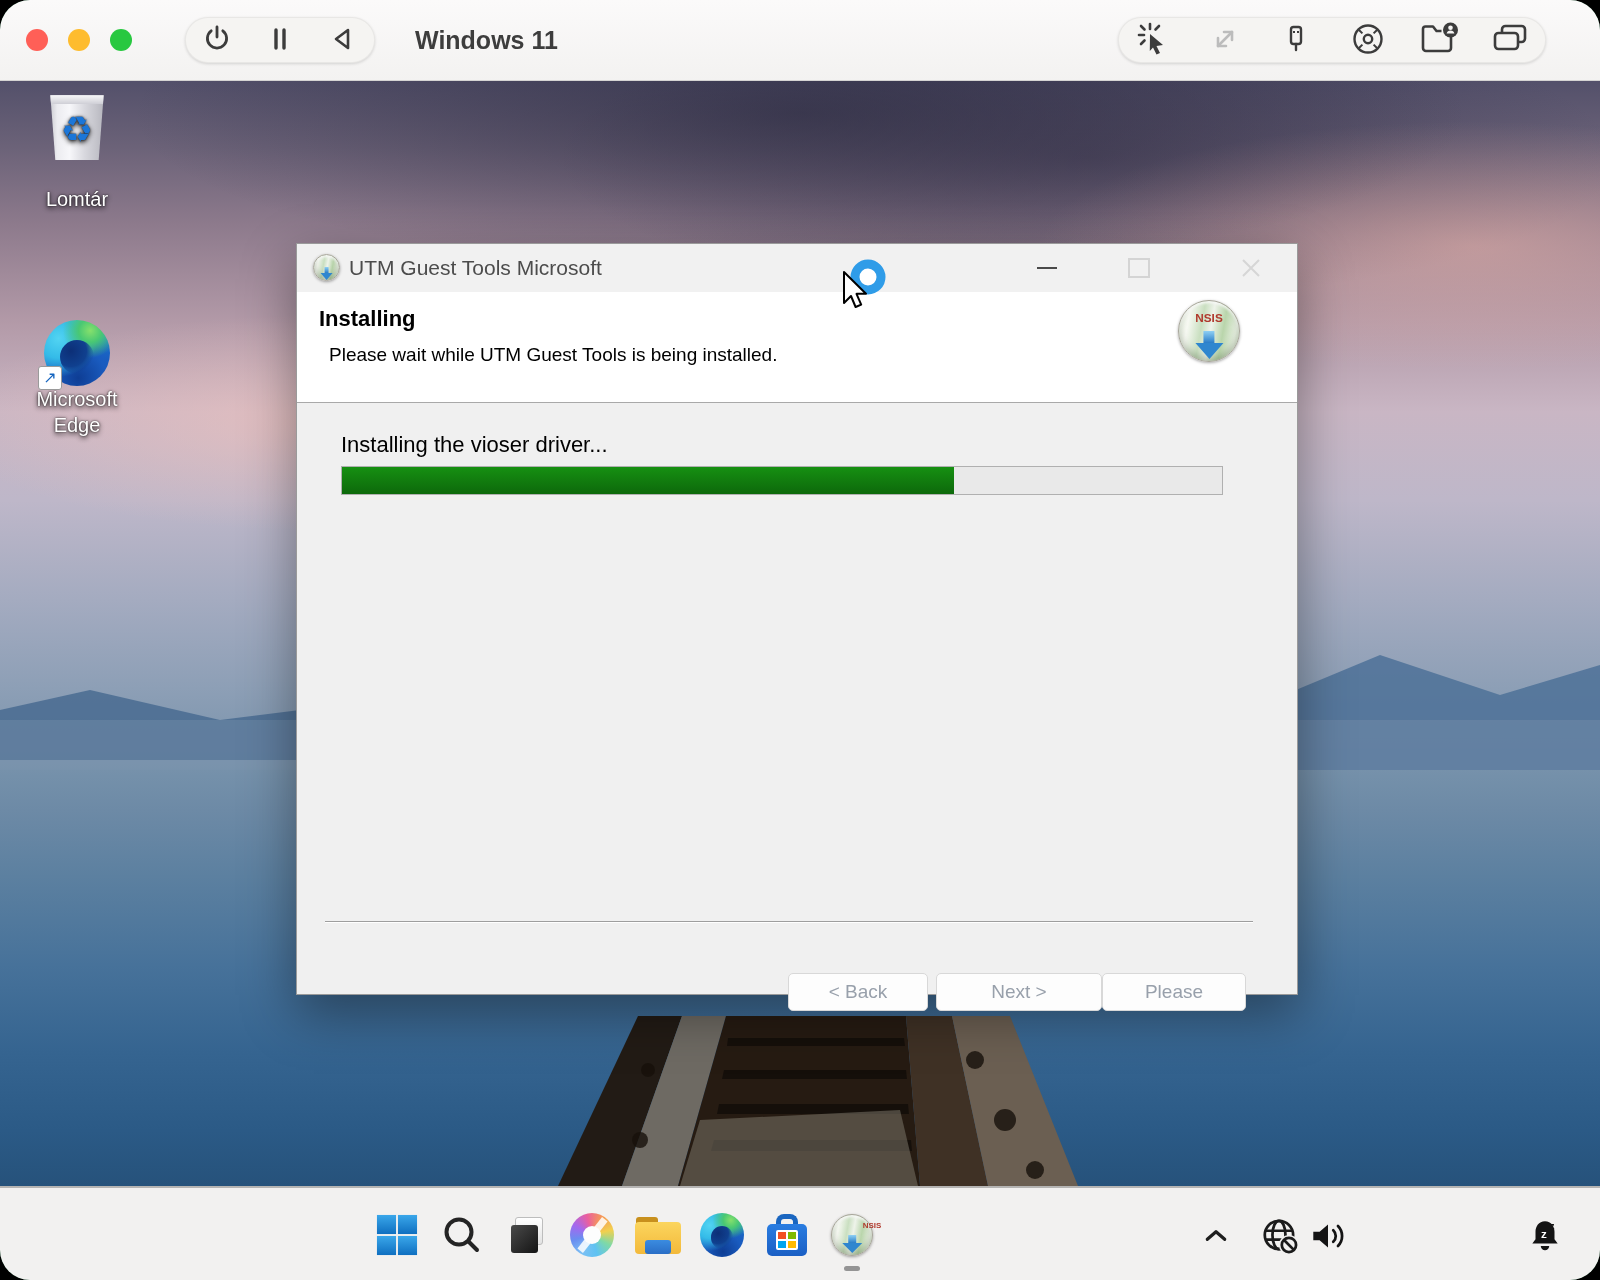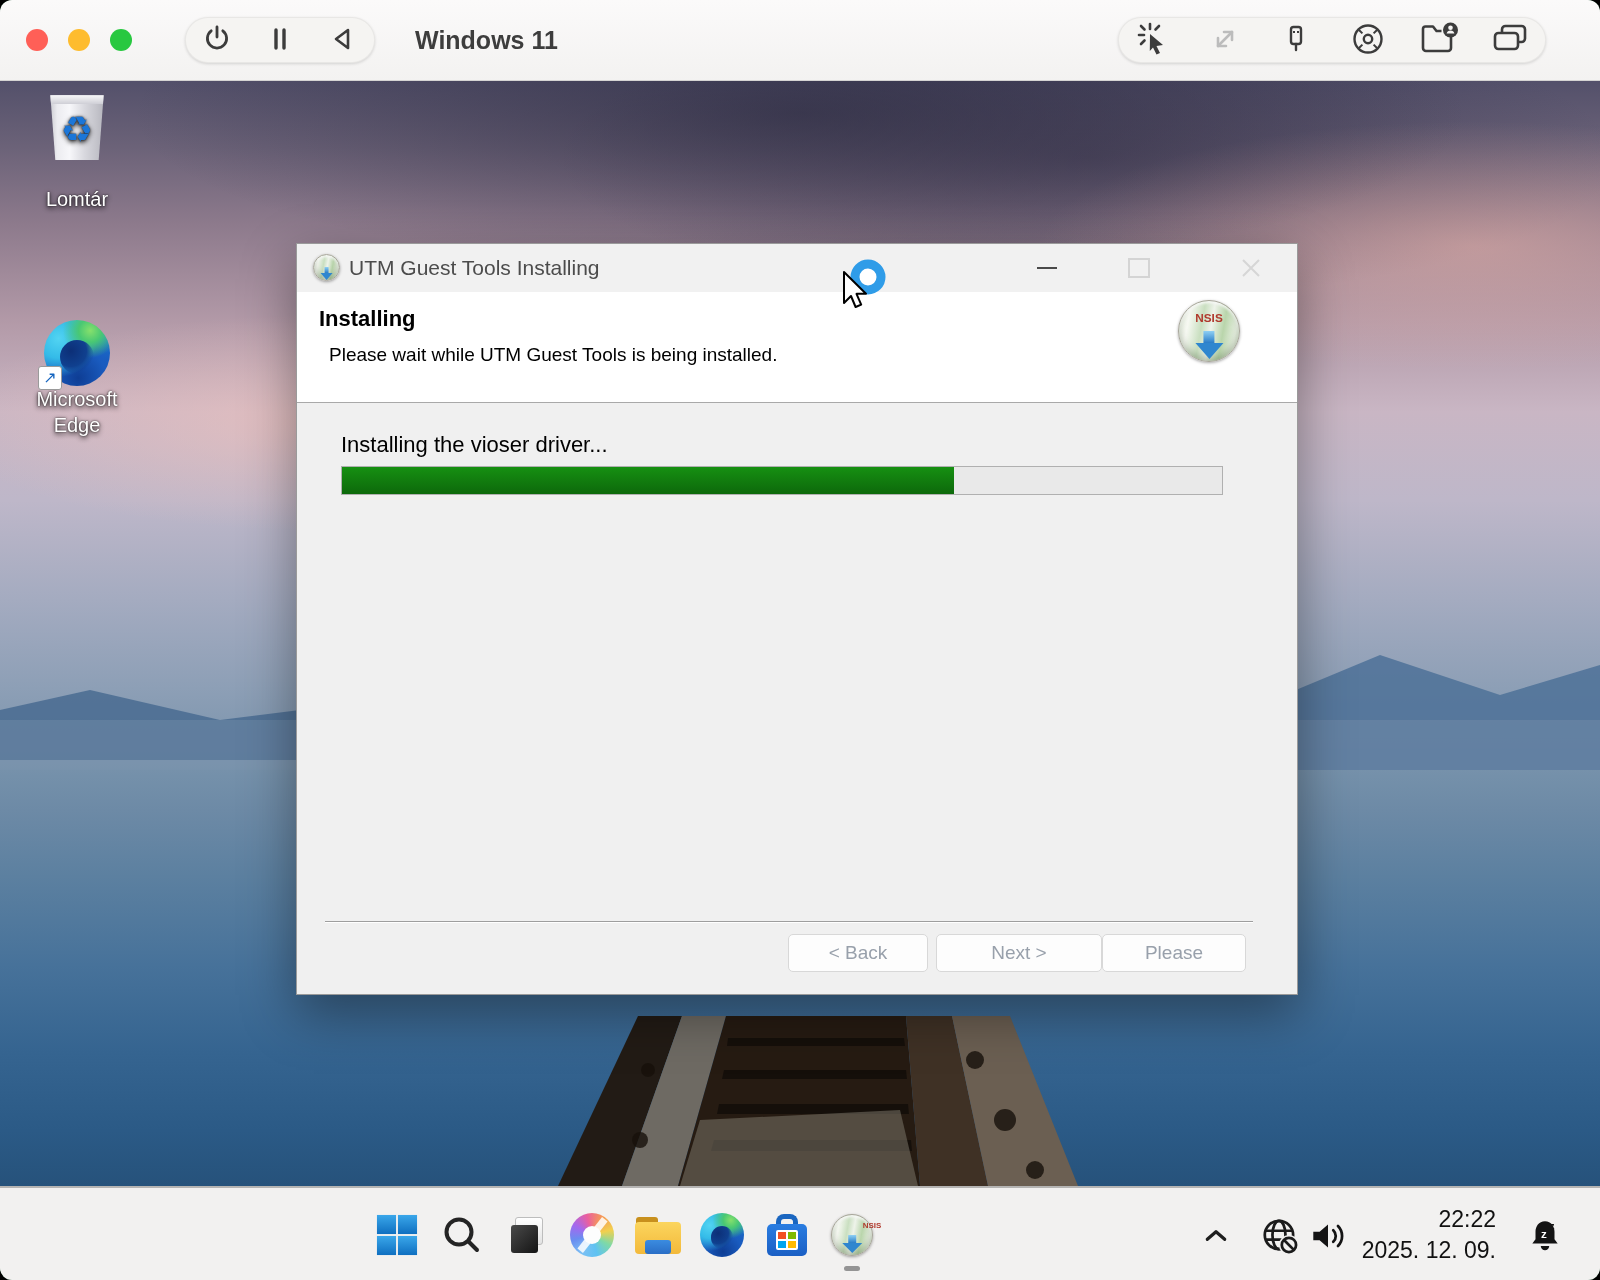--- a/index.html
+++ b/index.html
@@ -1,17 +1,17 @@
 <!DOCTYPE html>
 <html><head>
 <meta charset="utf-8">
 <style>
   html,body{margin:0;padding:0;background:#000;}
   .screen{position:relative;width:1600px;height:1280px;background:#000;font-family:"Liberation Sans",sans-serif;overflow:hidden;}
-  .mac-window{position:absolute;inset:0;border-radius:12px;overflow:hidden;background:#14532d;padding-left:29px;}
+  .mac-window{position:absolute;inset:0;border-radius:30px;overflow:hidden;background:#14532d;padding-left:29px;}
 
   
   .mac-titlebar{position:absolute;left:0;top:0;right:0;height:80px;background:linear-gradient(#fbfafa,#f3f2f1);border-bottom:1px solid #d5d4d3;z-index:60;}
   .tl{position:absolute;top:29px;width:22px;height:22px;border-radius:50%;border:none;padding:0;cursor:default;}
   .tl-close{left:26px;background:#ff5f57;}
   .tl-min{left:68px;background:#febc2e;}
   .tl-zoom{left:110px;background:#28c840;}
   .pill{position:absolute;top:17px;height:46px;border-radius:23px;background:#f5f4f2;box-shadow:0 1px 3px rgba(0,0,0,.14), inset 0 0 0 1px rgba(0,0,0,.05);display:flex;align-items:center;}
   .pill-left{left:185px;width:190px;}
   .pill-right{left:1118px;width:428px;}
@@ -56,21 +56,21 @@
   .wb-min{left:718px;}.wb-max{left:810px;}.wb-close{left:922px;}
   .wb-min i{display:block;width:20px;border-top:2px solid #4a4a4a;}
   .wb-max i{display:block;width:18px;height:16px;border:2px solid #d4d4d4;}
   .dlg-header{position:absolute;left:0;top:48px;right:0;height:110px;background:#fff;border-bottom:1px solid #a9a9a9;}
   .dlg-heading{position:absolute;left:22px;top:14px;font-size:22px;font-weight:bold;color:#000;}
   .dlg-subheading{position:absolute;left:32px;top:52px;font-size:19px;color:#000;}
   .dlg-status{position:absolute;left:44px;top:188px;font-size:22px;color:#000;}
   .progress{position:absolute;left:44px;top:222px;width:882px;height:29px;background:#e9e9e9;border:1px solid #b0b0b0;box-sizing:border-box;}
   .progress-fill{height:100%;background:linear-gradient(180deg,#169012 0%,#117a0e 55%,#0d690b 100%);}
   .dlg-sep{position:absolute;left:28px;right:44px;top:677px;height:0;border-top:1px solid #9e9e9e;border-bottom:1px solid #fff;}
-  .dlg-btn{position:absolute;top:690px;height:38px;background:#fdfdfd;border:1px solid #d8d8d8;border-radius:5px;color:#98a0ab;font-size:19px;font-family:"Liberation Sans",sans-serif;display:flex;align-items:center;justify-content:center;padding:0;}
+  .dlg-btn{position:absolute;top:729px;height:38px;background:#fdfdfd;border:1px solid #d8d8d8;border-radius:5px;color:#98a0ab;font-size:19px;font-family:"Liberation Sans",sans-serif;display:flex;align-items:center;justify-content:center;padding:0;}
   .btn-back{left:491px;width:140px;}
   .btn-next{left:639px;width:166px;}
   .btn-cancel{left:805px;width:144px;}
 
   
   .nsis{position:relative;border-radius:50%;display:block;
     background:linear-gradient(100deg,#dfe9d8 0%,#f7f9f3 18%,#c9dfc0 38%,#eef3ea 52%,#b9d5ab 70%,#e7efe1 88%,#cfe0c6 100%);
     border:1px solid #a8a69a;box-sizing:border-box;
     box-shadow:inset 0 -4px 7px rgba(80,100,70,.35), inset 0 2px 3px #fff, 0 1px 3px rgba(0,0,0,.35);}
   .nsis-txt{position:absolute;top:16%;width:100%;text-align:center;font-weight:bold;color:#b03a2e;font-size:.19em;letter-spacing:0;}
@@ -245,21 +245,21 @@
       <div style="">Microsoft Edge</div>
     </div>
 
   </div>
 
   <div class="dialog">
     <div class="dlg-titlebar">
       <span class="dlg-ico nsis nsis-sm">
             <span class="nsis-arrow"></span>
           </span>
-      <span class="dlg-title">UTM Guest Tools Installing</span>
+      <span class="dlg-title">UTM Guest Tools Microsoft</span>
       <button class="winbtn wb-min">
             <i></i>
           </button>
       <button class="winbtn wb-max">
             <i></i>
           </button>
       <button class="winbtn wb-close">
         <svg width="22" height="22" viewBox="0 0 22 22" stroke="#d6d6d6" stroke-width="2">
               <path d="M3 3 L19 19 M19 3 L3 19"></path>
             </svg>
@@ -377,24 +377,20 @@
     </button>
     <button class="tray-btn tray-vol">
       <svg width="42" height="42" viewBox="0 0 40 40">
         <path d="M6 16 v8 h6 l8 7 V9 l-8 7 z" fill="#141414"></path>
         <g fill="none" stroke="#141414" stroke-width="2.6" stroke-linecap="round">
               <path d="M25 14.5 a7.5 7.5 0 0 1 0 11"></path>
               <path d="M29.5 10.5 a13.5 13.5 0 0 1 0 19"></path>
             </g>
       </svg>
     </button>
-    <button class="tray-btn tray-clock">
-      <div>22:22</div>
-      <div>2025. 12. 09.</div>
-    </button>
     <button class="tray-btn tray-bell">
       <svg width="38" height="38" viewBox="0 0 36 36">
         <path d="M18 4 c-6 0 -9 5 -9 10 v7 l-3 4 h24 l-3 -4 v-7 c0 -5 -3 -10 -9 -10 z" fill="#141414"></path>
         <path d="M14 27.5 a4 4 0 0 0 8 0 z" fill="#141414"></path>
         <text x="17" y="19.5" font-size="11" fill="#fff" text-anchor="middle" font-weight="bold" font-family="Liberation Sans, sans-serif">z</text>
         <text x="25" y="11" font-size="8" fill="#141414" text-anchor="middle" font-weight="bold" font-family="Liberation Sans, sans-serif">z</text>
       </svg>
     </button>
   </div>
 

